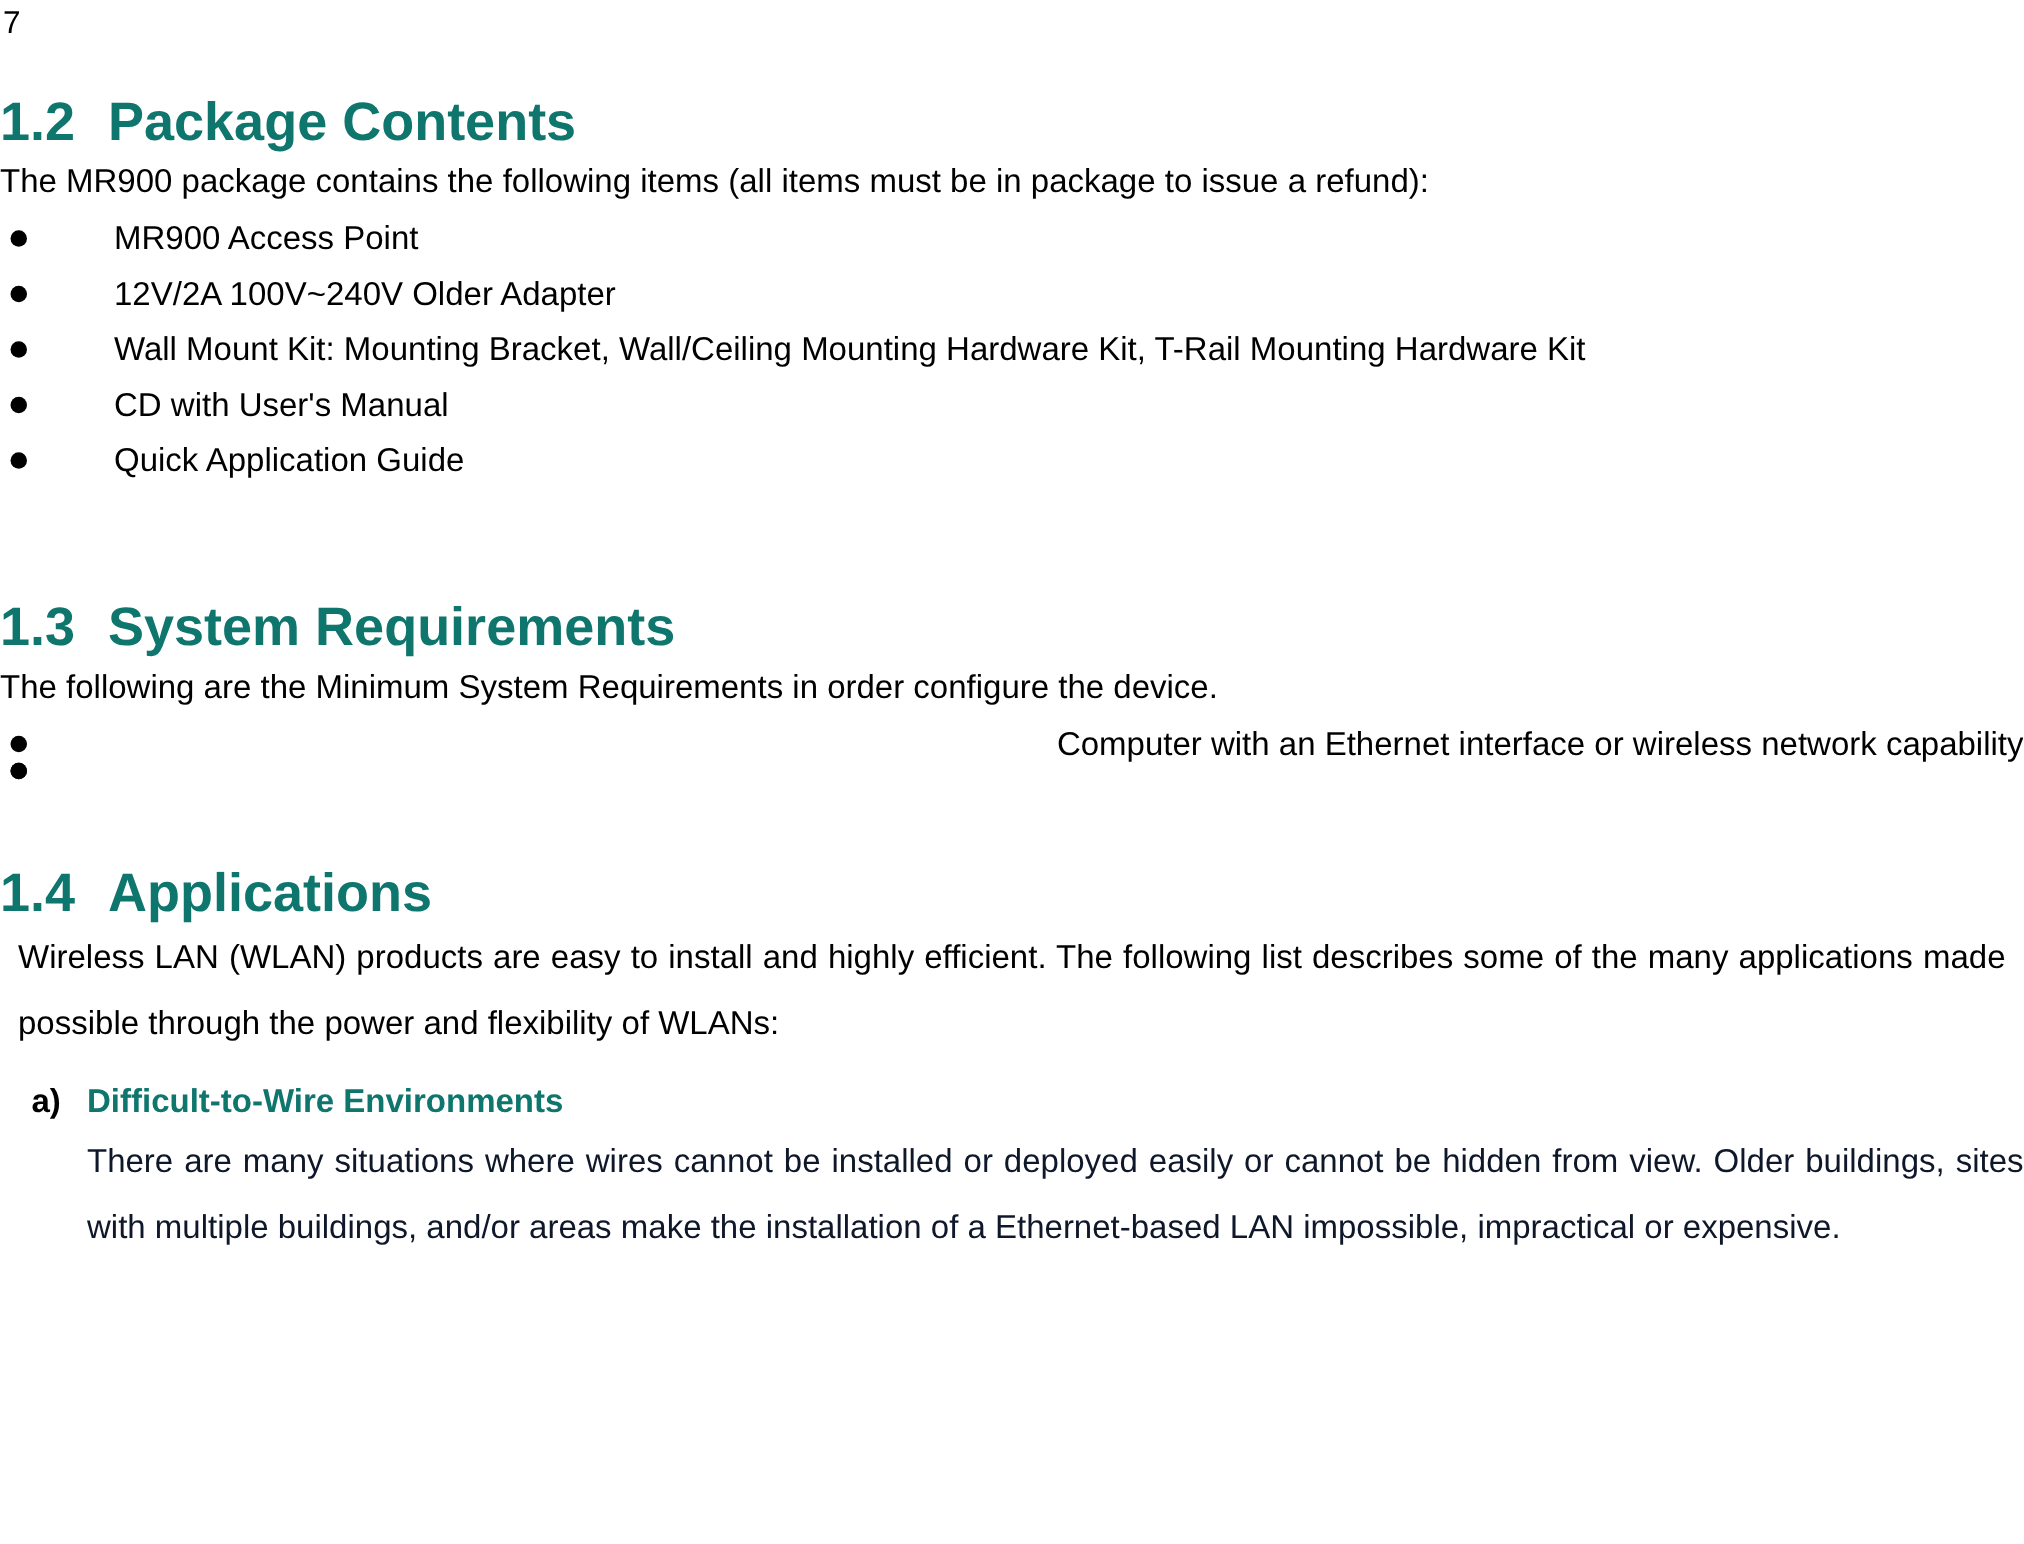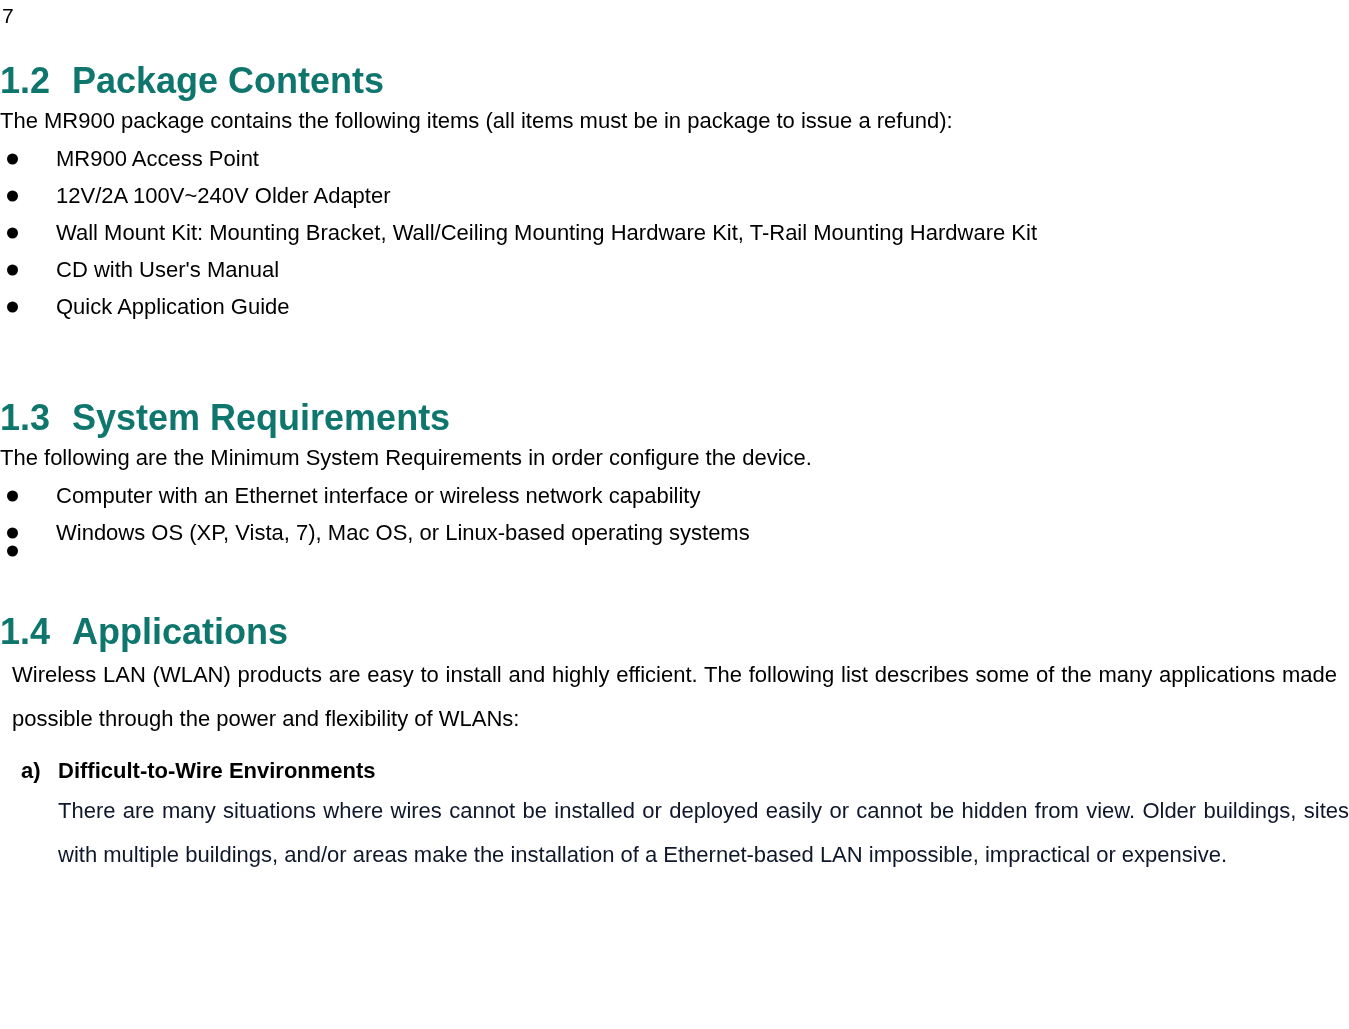--- a/index.html
+++ b/index.html
@@ -56,21 +56,21 @@
 
   ul.bullets {
     list-style: none;
     margin: 0;
     padding: 0;
   }
   ul.bullets li {
     position: relative;
     font-size: 22px;
     line-height: 37px;
-    padding-left: 56px;
+    padding-left: 76px;
     color: #000;
     white-space: nowrap;
   }
   ul.bullets li .dot {
     position: absolute;
     left: 7px;
     top: 50%;
     transform: translateY(-50%);
     width: 11px;
     height: 11px;
@@ -98,21 +98,21 @@
     left: 21px;
     top: 0;
     font-weight: bold;
     font-size: 22px;
     line-height: 36px;
   }
   .alpha-item .alpha-title {
     font-weight: bold;
     font-size: 22px;
     line-height: 36px;
-    color: #000000;
+    color: #0f766e;
   }
   .alpha-item .alpha-body {
     font-size: 22px;
     line-height: 44px;
     text-align: justify;
     text-align-last: left;
     color: #0f172a;
     margin: 0;
   }
 
@@ -137,23 +137,23 @@
         <li><span class="dot"></span><span>CD with User's Manual</span></li>
         <li><span class="dot"></span><span>Quick Application Guide</span></li>
       </ul>
     </div>
 
     <div class="sp-after-list"></div>
 
     <div>
       <div class="heading"><span class="num">1.3</span><span>System Requirements</span></div>
       <div class="lead" style="margin-top:5px;">The following are the Minimum System Requirements in order configure the device.</div>
-      <ul class="bullets" style="margin-top:3px;">
+      <ul class="bullets" style="margin-top:3px;text-align:right;">
         <li><span class="dot"></span><span>Computer with an Ethernet interface or wireless network capability</span></li>
-        <li><span class="dot"></span><span>Windows OS (XP, Vista, 7), Mac OS, or Linux-based operating systems</span></li>
+        <li><span class="dot"></span></li>
         <li><span class="dot"></span></li>
       </ul>
     </div>
 
     <div class="gap-sec"></div>
 
     <div>
       <div class="heading"><span class="num">1.4</span><span>Applications</span></div>
       <p class="just-para" style="margin-top:2px;">Wireless LAN (WLAN) products are easy to install and highly efficient. The following list describes some of the many applications made possible through the power and flexibility of WLANs:</p>
 

